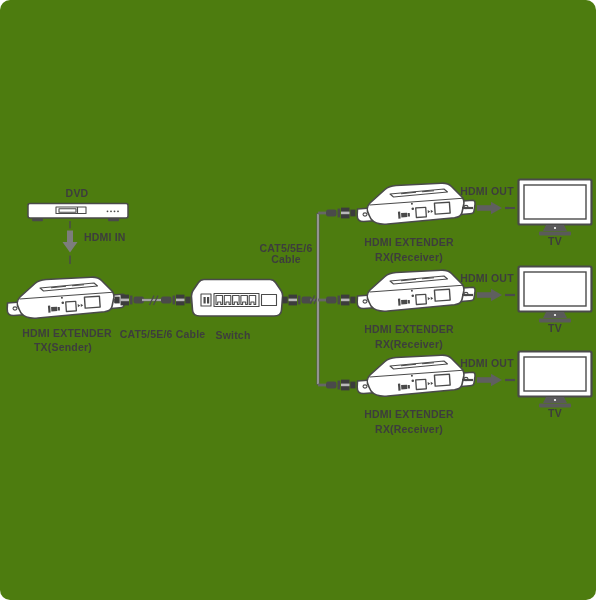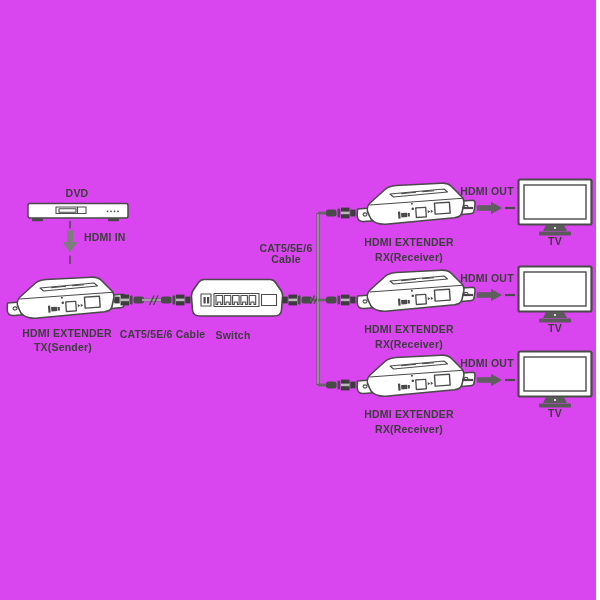--- a/index.html
+++ b/index.html
@@ -1,16 +1,16 @@
 <!DOCTYPE html>
 <html><head>
 <meta charset="utf-8">
 <style>
   html,body{margin:0;padding:0;background:#ffffff;}
-  .stage{width:596px;height:600px;background:#d946ef;position:relative;overflow:hidden;}
+  .stage{width:596px;height:600px;background:#4d7c0f;position:relative;overflow:hidden;border-radius:10px;}
   svg{display:block;}
   .lbl{font-family:"Liberation Sans",sans-serif;font-weight:700;font-size:10.5px;fill:#3d3d3d;letter-spacing:0.2px;}
   .ln{stroke:#4a4a4a;stroke-width:1.5;fill:none;}
   .shape{stroke:#4a4a4a;stroke-width:1.6;fill:#ffffff;stroke-linejoin:round;}
   .thin{stroke:#4a4a4a;stroke-width:1.1;fill:none;stroke-linejoin:round;}
   .darkfill{fill:#4a4a4a;stroke:none;}
 </style>
 </head>
 <body>
 

